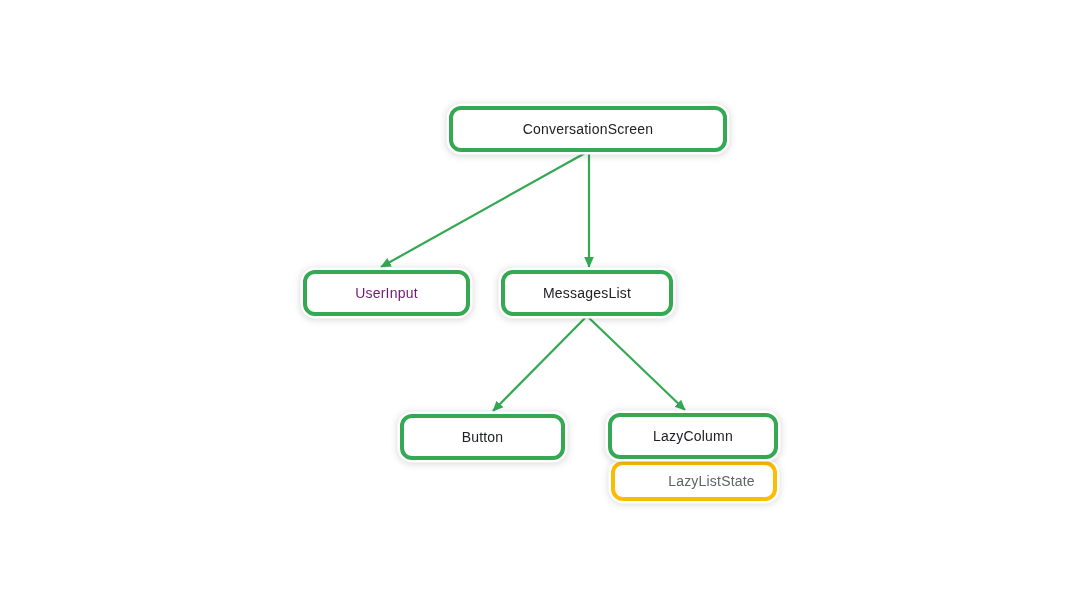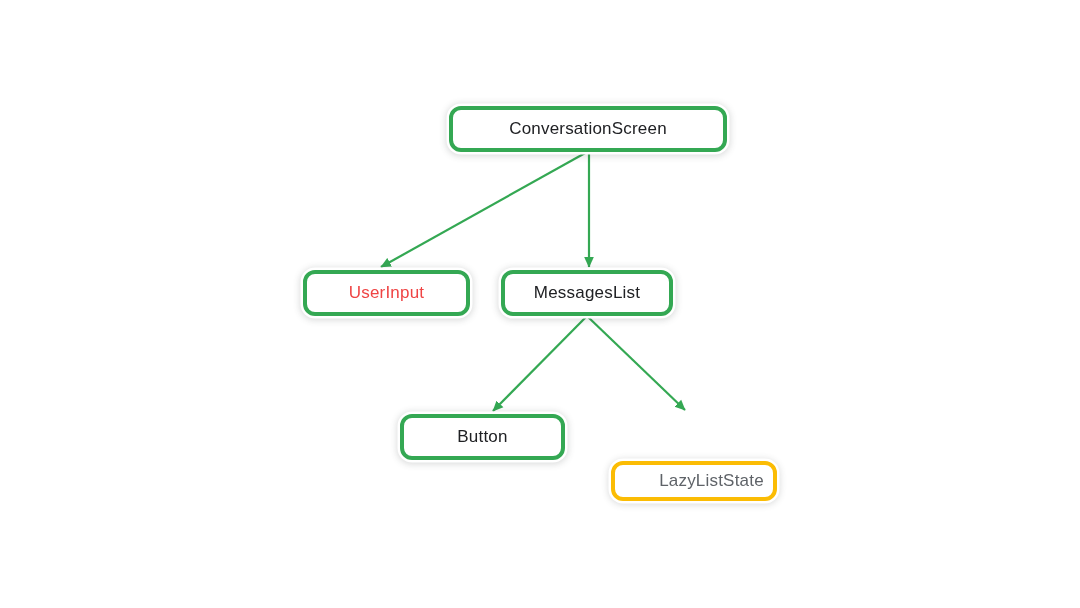--- a/index.html
+++ b/index.html
@@ -29,21 +29,21 @@
   }
   .node {
     position: absolute;
     box-sizing: border-box;
     background: #ffffff;
     border: 4.5px solid var(--green, #34a853);
     border-radius: 12px;
     display: flex;
     align-items: center;
     justify-content: center;
-    font-size: 17px;
+    font-size: 14px;
     letter-spacing: 0.2px;
     color: #202124;
     box-shadow: 0 0 0 2.5px #ffffff, 0 1px 7px 2.5px rgba(60, 64, 67, 0.20);
     z-index: 2;
   }
   .node-conversation-screen { left: 449px; top: 106px; width: 278px; height: 46px; }
   .node-user-input          { left: 303px; top: 270px; width: 167px; height: 46px; }
   .node-messages-list       { left: 501px; top: 270px; width: 172px; height: 46px; }
   .node-button              { left: 400px; top: 414px; width: 165px; height: 46px; }
   .node-lazy-column         { left: 608px; top: 413px; width: 170px; height: 46px; }
@@ -63,30 +63,33 @@
     <line x1="587" y1="152" x2="381" y2="267" marker-end="url(#arrowhead)"></line>
     <line x1="589" y1="152" x2="589" y2="267" marker-end="url(#arrowhead)"></line>
     <line x1="587" y1="316" x2="493" y2="411" marker-end="url(#arrowhead)"></line>
     <line x1="587" y1="316" x2="685" y2="410" marker-end="url(#arrowhead)"></line>
   </svg>
 
   <div class="node node-conversation-screen" style="border-color: rgb(52, 168, 83); color: rgb(32, 33, 36); background: rgb(255, 255, 255);">
     <span>ConversationScreen</span>
   </div>
 
-  <div class="node node-user-input" style="border-color: rgb(52, 168, 83); color: #ef4444; background: rgb(255, 255, 255);">
+  <div class="node node-user-input" style="border-color: rgb(52, 168, 83); color: #701a75; background: rgb(255, 255, 255);">
     <span>UserInput</span>
   </div>
 
   <div class="node node-button" style="border-color: rgb(52, 168, 83); color: rgb(32, 33, 36); background: rgb(255, 255, 255);">
     <span>Button</span>
   </div>
 
   <div class="node node-messages-list" style="border-color: rgb(52, 168, 83); color: rgb(32, 33, 36); background: rgb(255, 255, 255);">
     <span>MessagesList</span>
   </div>
 
+  <div class="node node-lazy-column" style="border-color: rgb(52, 168, 83); color: rgb(32, 33, 36); background: rgb(255, 255, 255);">
+    <span>LazyColumn</span>
+  </div>
 
   <div class="node node-lazy-list-state" style="border-color: rgb(251, 188, 4); color: rgb(95, 99, 104); background: rgb(255, 255, 255); padding-left: 35px;">
     <span>LazyListState</span>
   </div>
 
 </div>
 
 </body></html>

